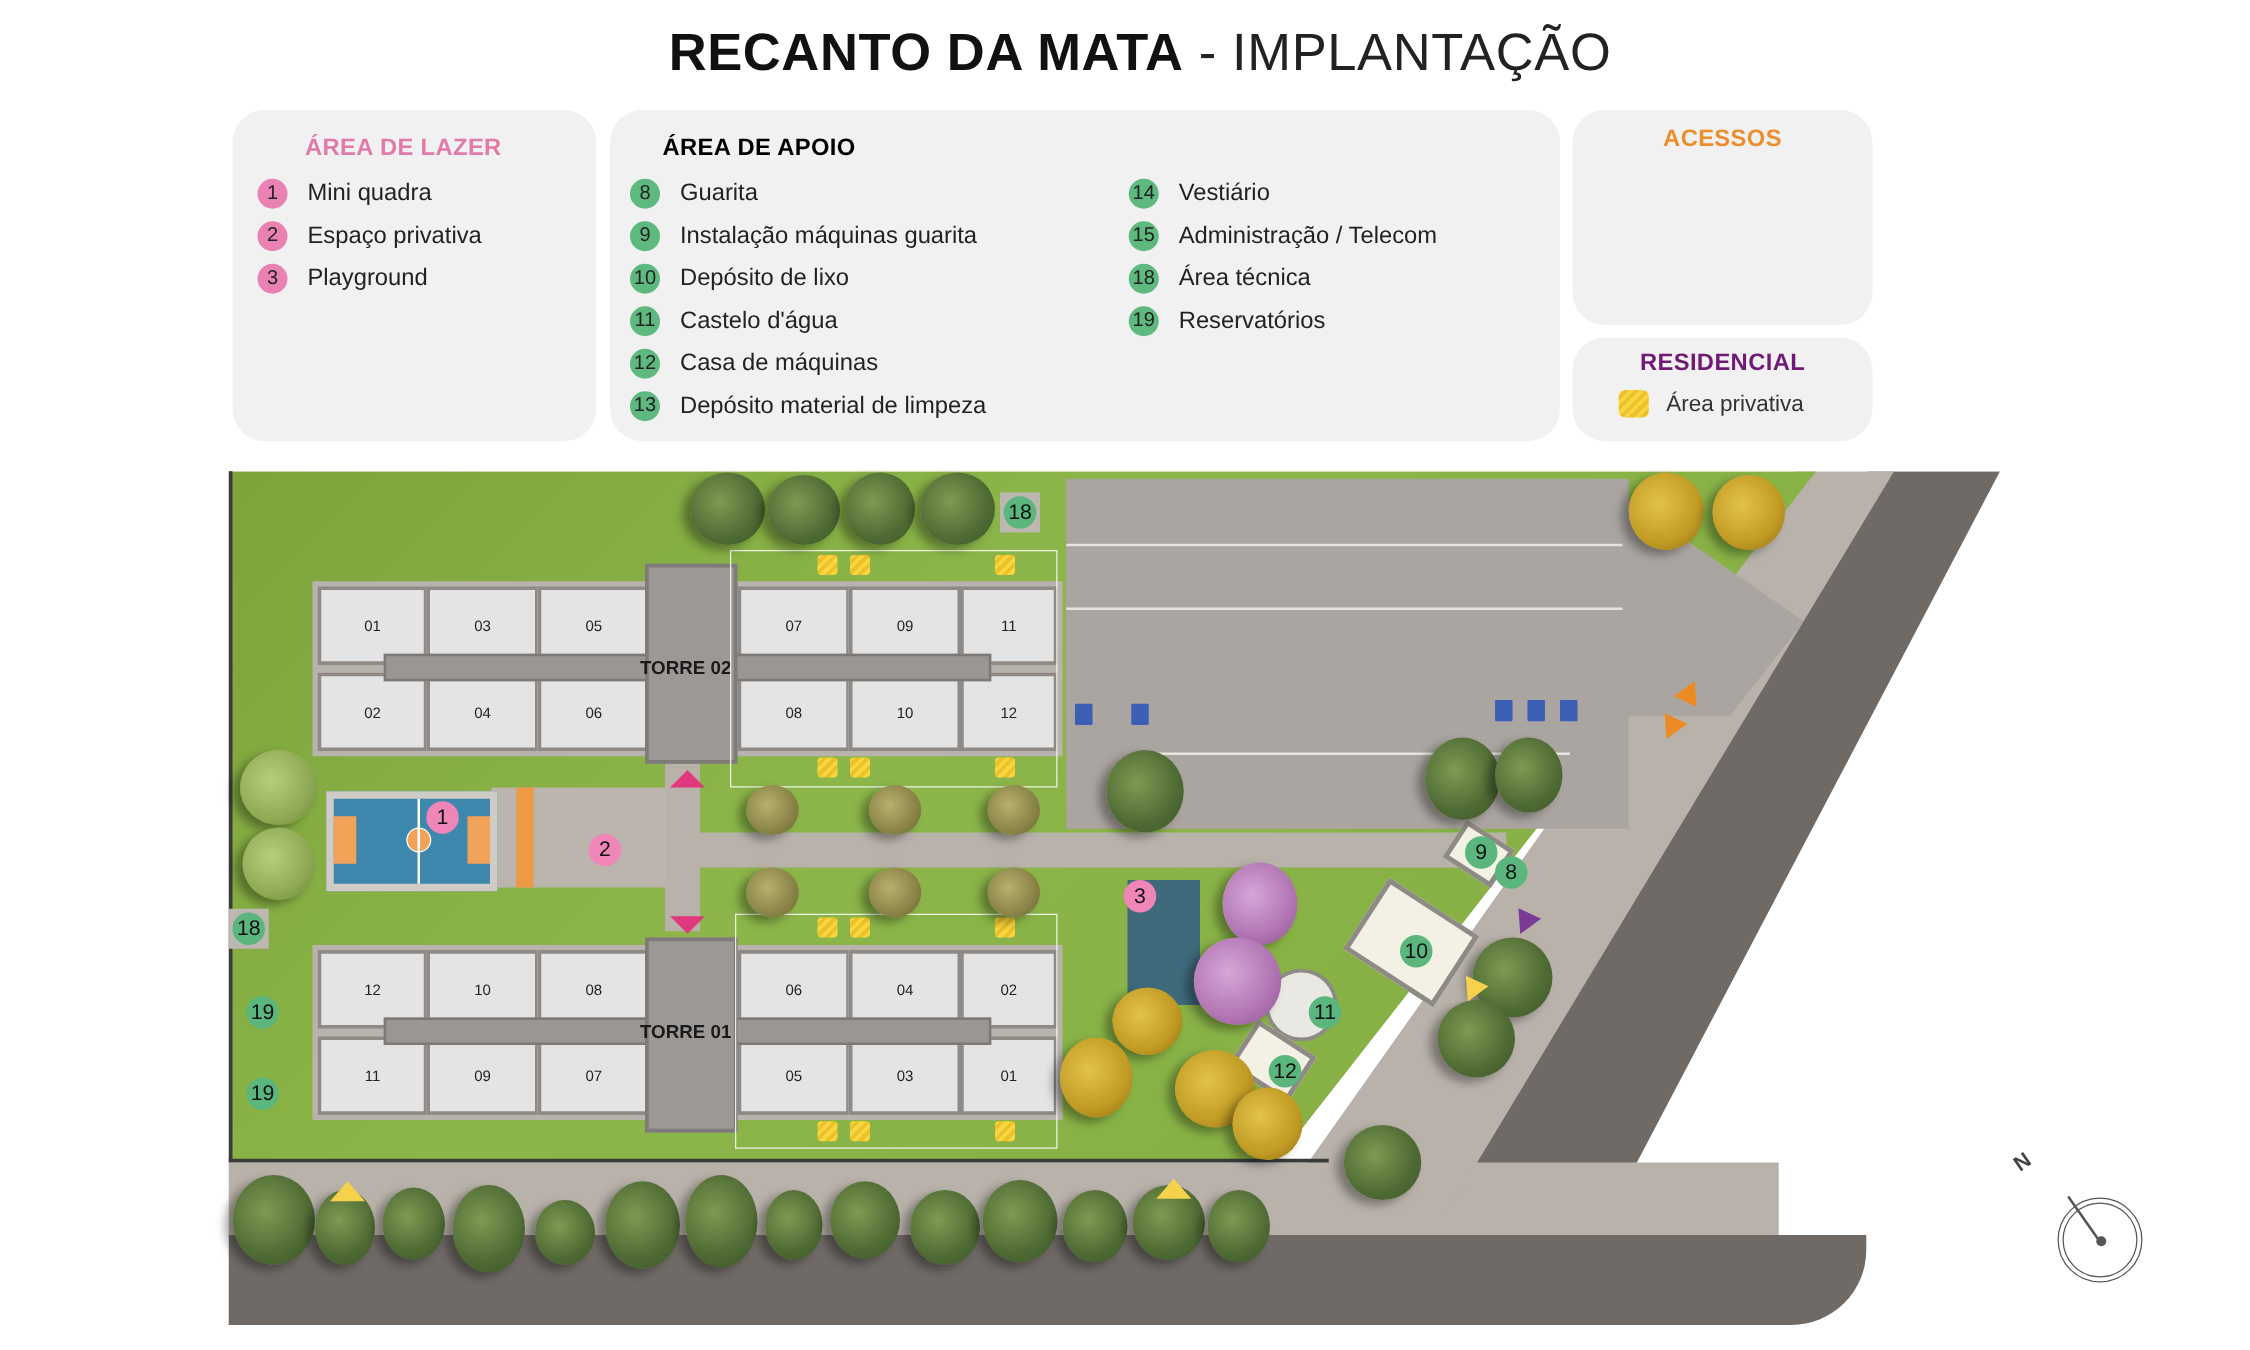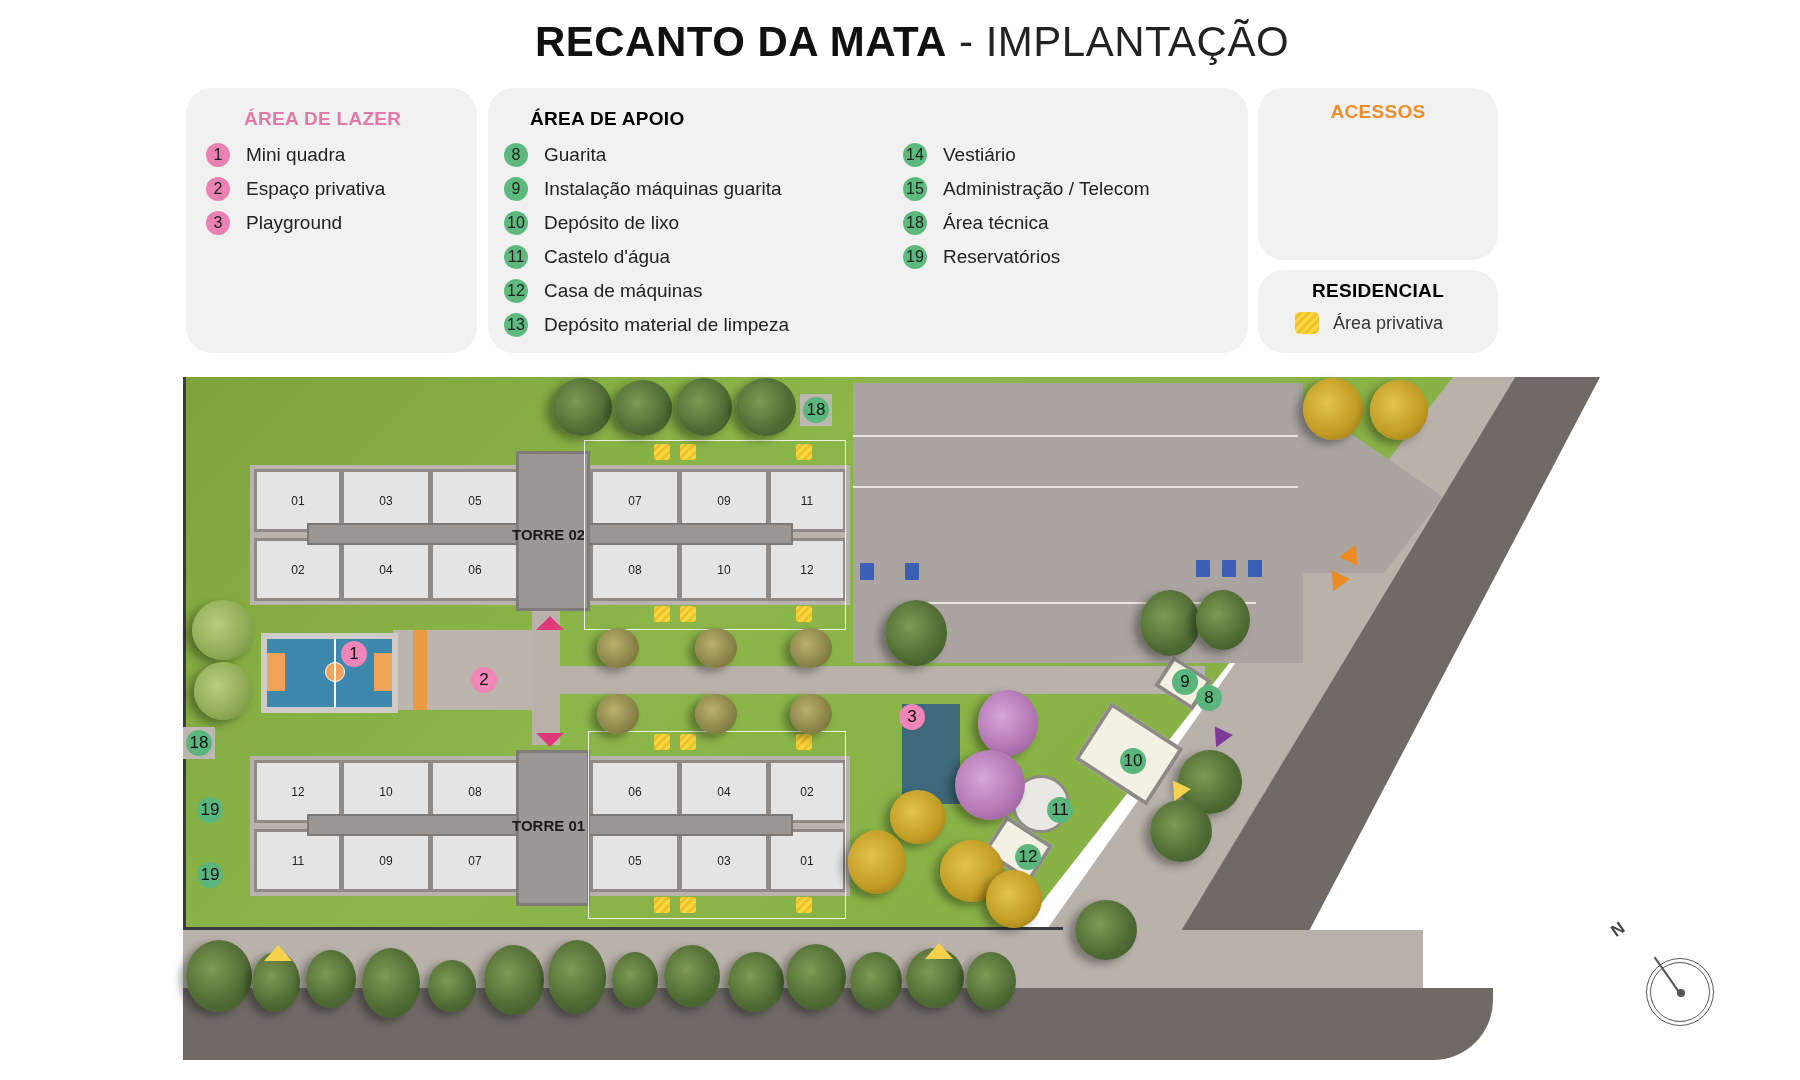--- a/index.html
+++ b/index.html
@@ -13,21 +13,21 @@
   .panel { position: absolute; background: #f1f1f1; border-radius: 26px; }
   .panel-lazer { left: 186px; top: 88px; width: 291px; height: 265px; }
   .panel-apoio { left: 488px; top: 88px; width: 760px; height: 265px; }
   .panel-acessos { left: 1258px; top: 88px; width: 240px; height: 172px; }
   .panel-res { left: 1258px; top: 270px; width: 240px; height: 83px; }
 
   .panel-heading { position: absolute; font-weight: 700; font-size: 19px; letter-spacing: 0.3px; }
   .h-lazer { left: 58px; top: 20px; color: #e27aa8; }
   .h-apoio { left: 30px; top: 20px; color: #000000; margin-left: 12px; }
   .h-acessos { left: 0; width: 240px; text-align: center; top: 13px; color: #ec8e2d; }
-  .h-res { left: 0; width: 240px; text-align: center; top: 10px; color: #000000; }
+  .h-res { left: 0; width: 240px; text-align: center; top: 10px; color: #701a75; }
 
   .legend-list { position: absolute; list-style: none; }
   .legend-item { display: flex; align-items: center; height: 34px; font-size: 19px; color: #222; }
   .badge { width: 24px; height: 24px; border-radius: 50%; display: inline-flex; align-items: center; justify-content: center; font-size: 16px; color: #222; margin-right: 16px; flex: none; }
   .badge.pink { background: #e982b3; }
   .badge.green { background: #5eb97e; }
   .l-lazer { left: 20px; top: 50px; }
   .l-apoio1 { left: 16px; top: 50px; }
   .l-apoio2 { left: 415px; top: 50px; }
 

